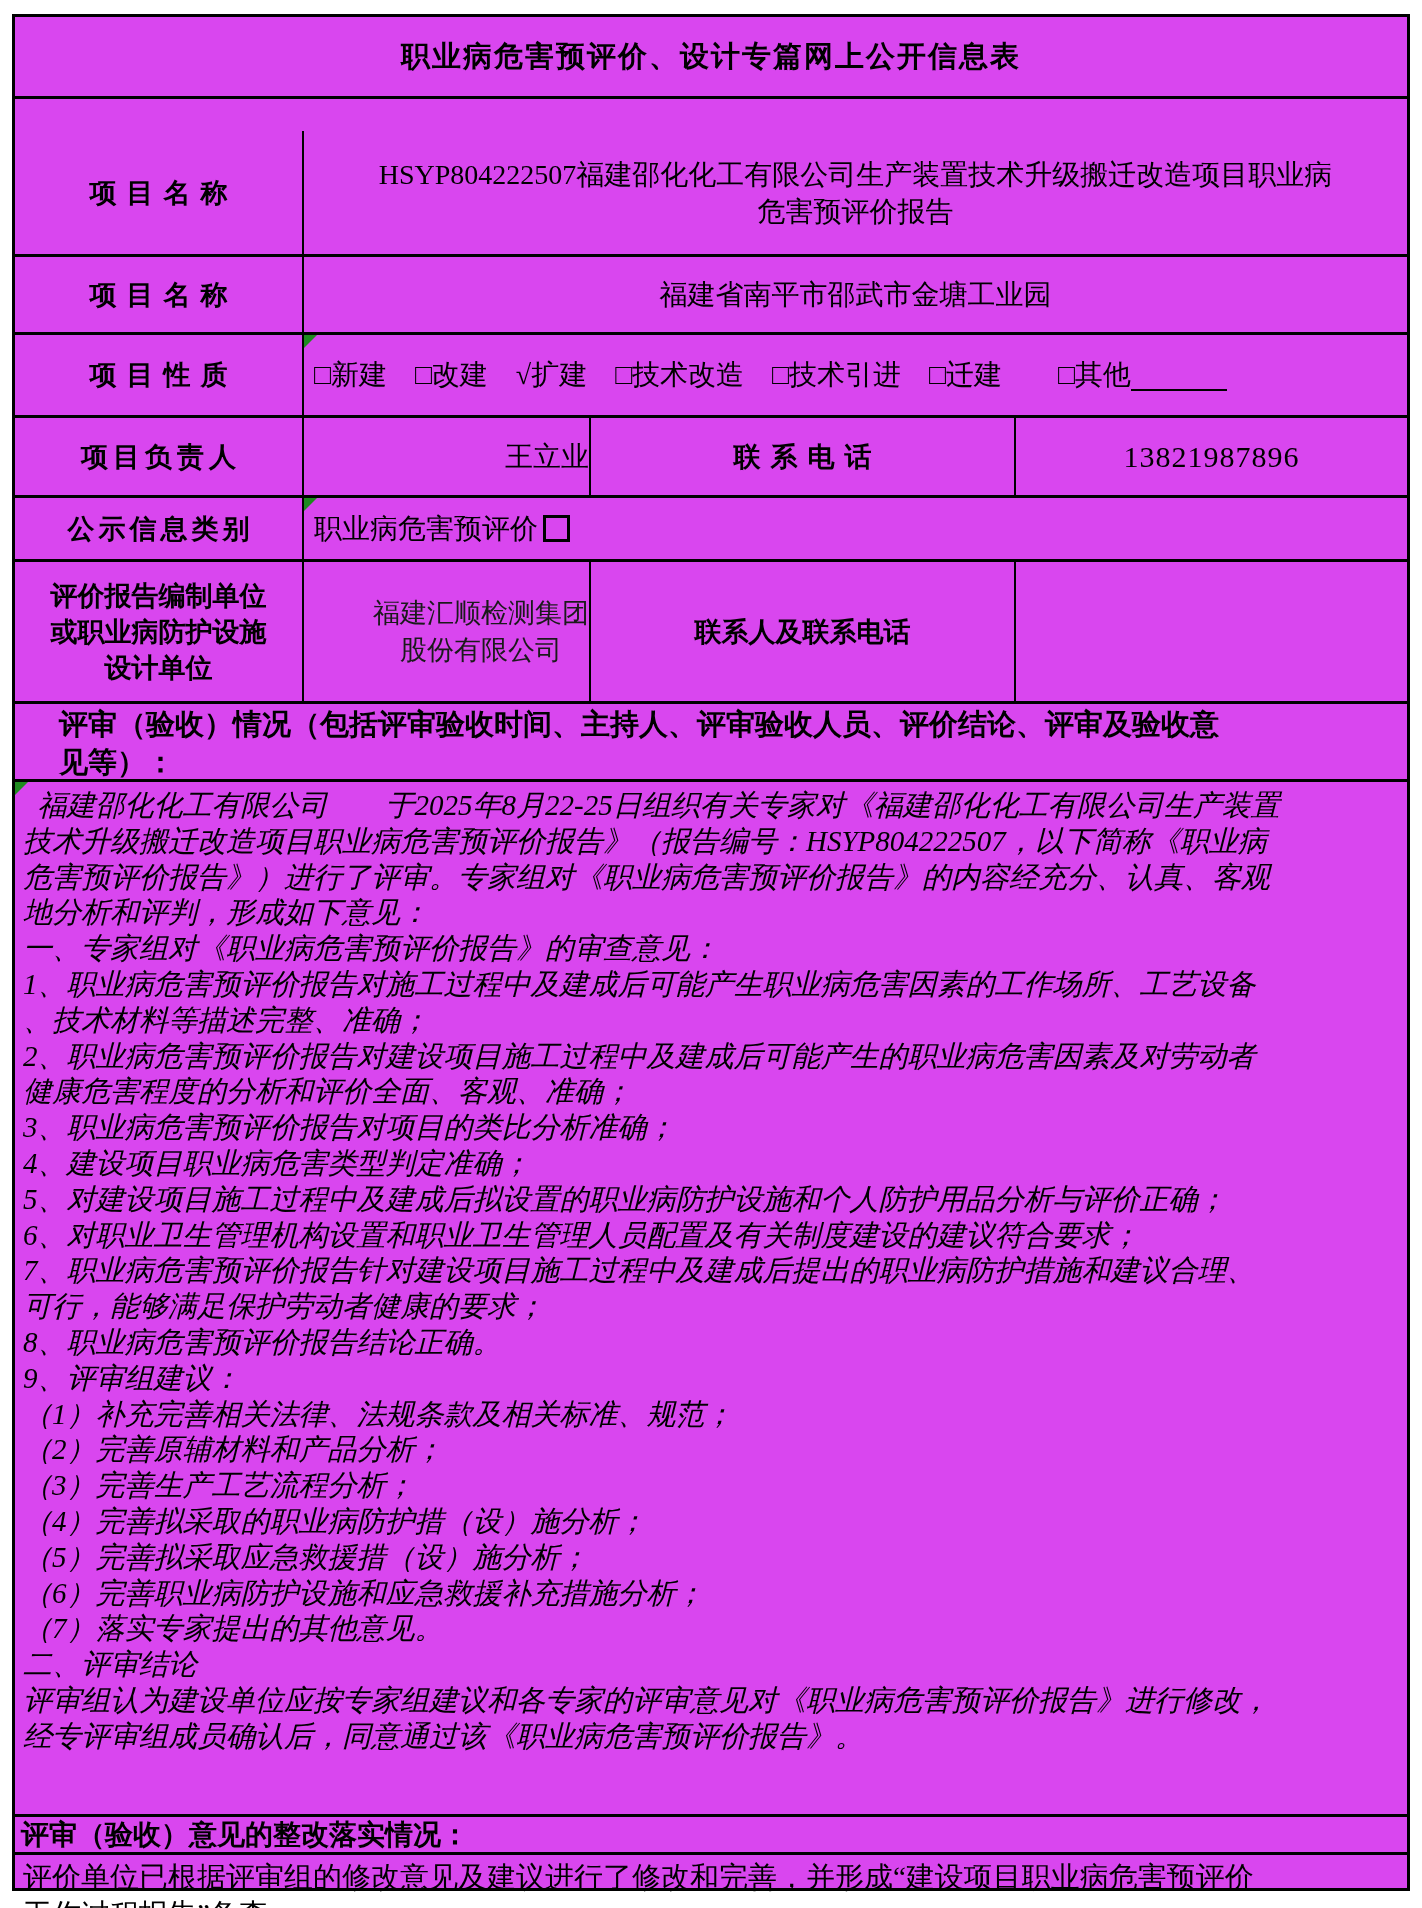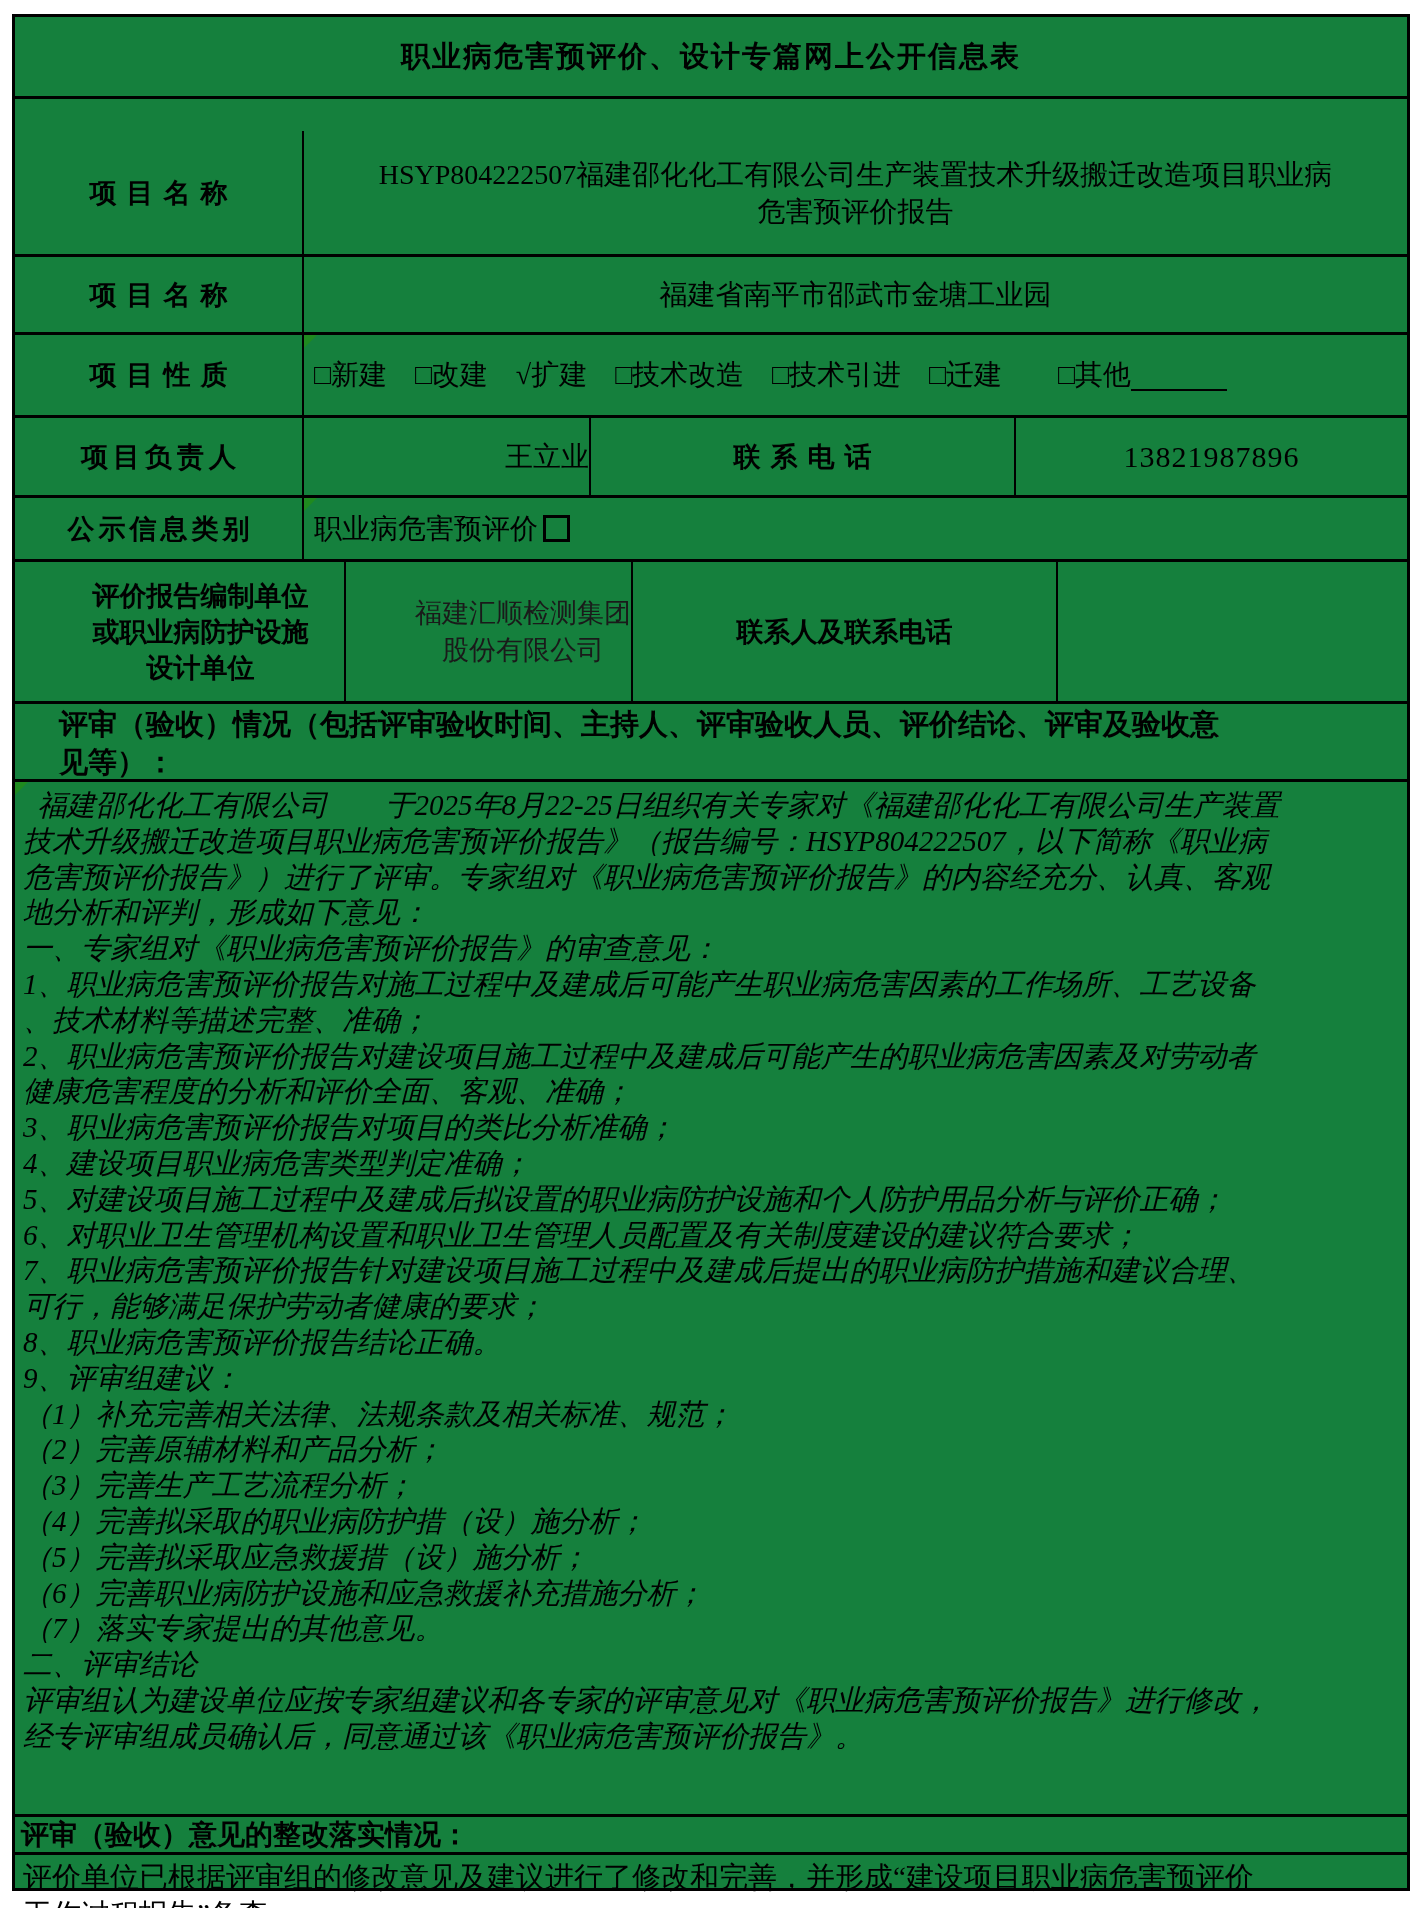--- a/index.html
+++ b/index.html
@@ -6,39 +6,39 @@
   body {
     width:1422px; height:1908px;
     font-family:"Liberation Serif","DejaVu Serif",serif;
     color:#000;
   }
   .sheet { position:relative; width:1422px; height:1908px; background:#fff; overflow:hidden; }
   .tbl {
     position:absolute; left:12px; top:14px;
     width:1398px; height:1877px;
     border:3px solid #000; box-sizing:border-box;
-    display:flex; flex-direction:column; background:#15803d;
+    display:flex; flex-direction:column; background:#d946ef;
   }
   .row { display:flex; flex-direction:row; border-bottom:3px solid #000; box-sizing:border-box; flex:0 0 auto; }
   .row.last { border-bottom:none; flex:1 1 auto; }
   .cell { position:relative; box-sizing:border-box; display:flex; align-items:center; justify-content:center; overflow:hidden; }
   .vr { border-right:2px solid #000; }
   .c1 { width:289px; flex:0 0 289px; }
   .c2 { width:287px; flex:0 0 287px;justify-content:flex-end; }
   .c3 { width:425px; flex:0 0 425px; }
   .c4 { flex:1 1 auto; }
   .cmerge { flex:1 1 auto; }
 
   .h-title { height:82px; }
   .h-name  { height:126px;margin-top:32px; }
   .h-addr  { height:78px; }
   .h-nature{ height:83px; }
   .h-mgr   { height:80px; }
   .h-pub   { height:64px; }
-  .h-unit  { height:142px;padding-left:42px; }
+  .h-unit  { height:142px; }
   .h-rhdr  { height:78px;padding-left:38px; }
   .h-rbody { height:1035px;font-style:italic; }
   .h-ghdr  { height:38px; }
 
   .title-text { font-size:29px; font-weight:bold; letter-spacing:2px; }
   .lbl { font-weight:bold; font-size:27px; text-align:center; }
   .ls4 { letter-spacing:10px; text-indent:10px; }
   .ls5 { letter-spacing:5px; text-indent:5px; }
   .ls6 { letter-spacing:4px; text-indent:4px; }
   .val { font-size:28px; }

